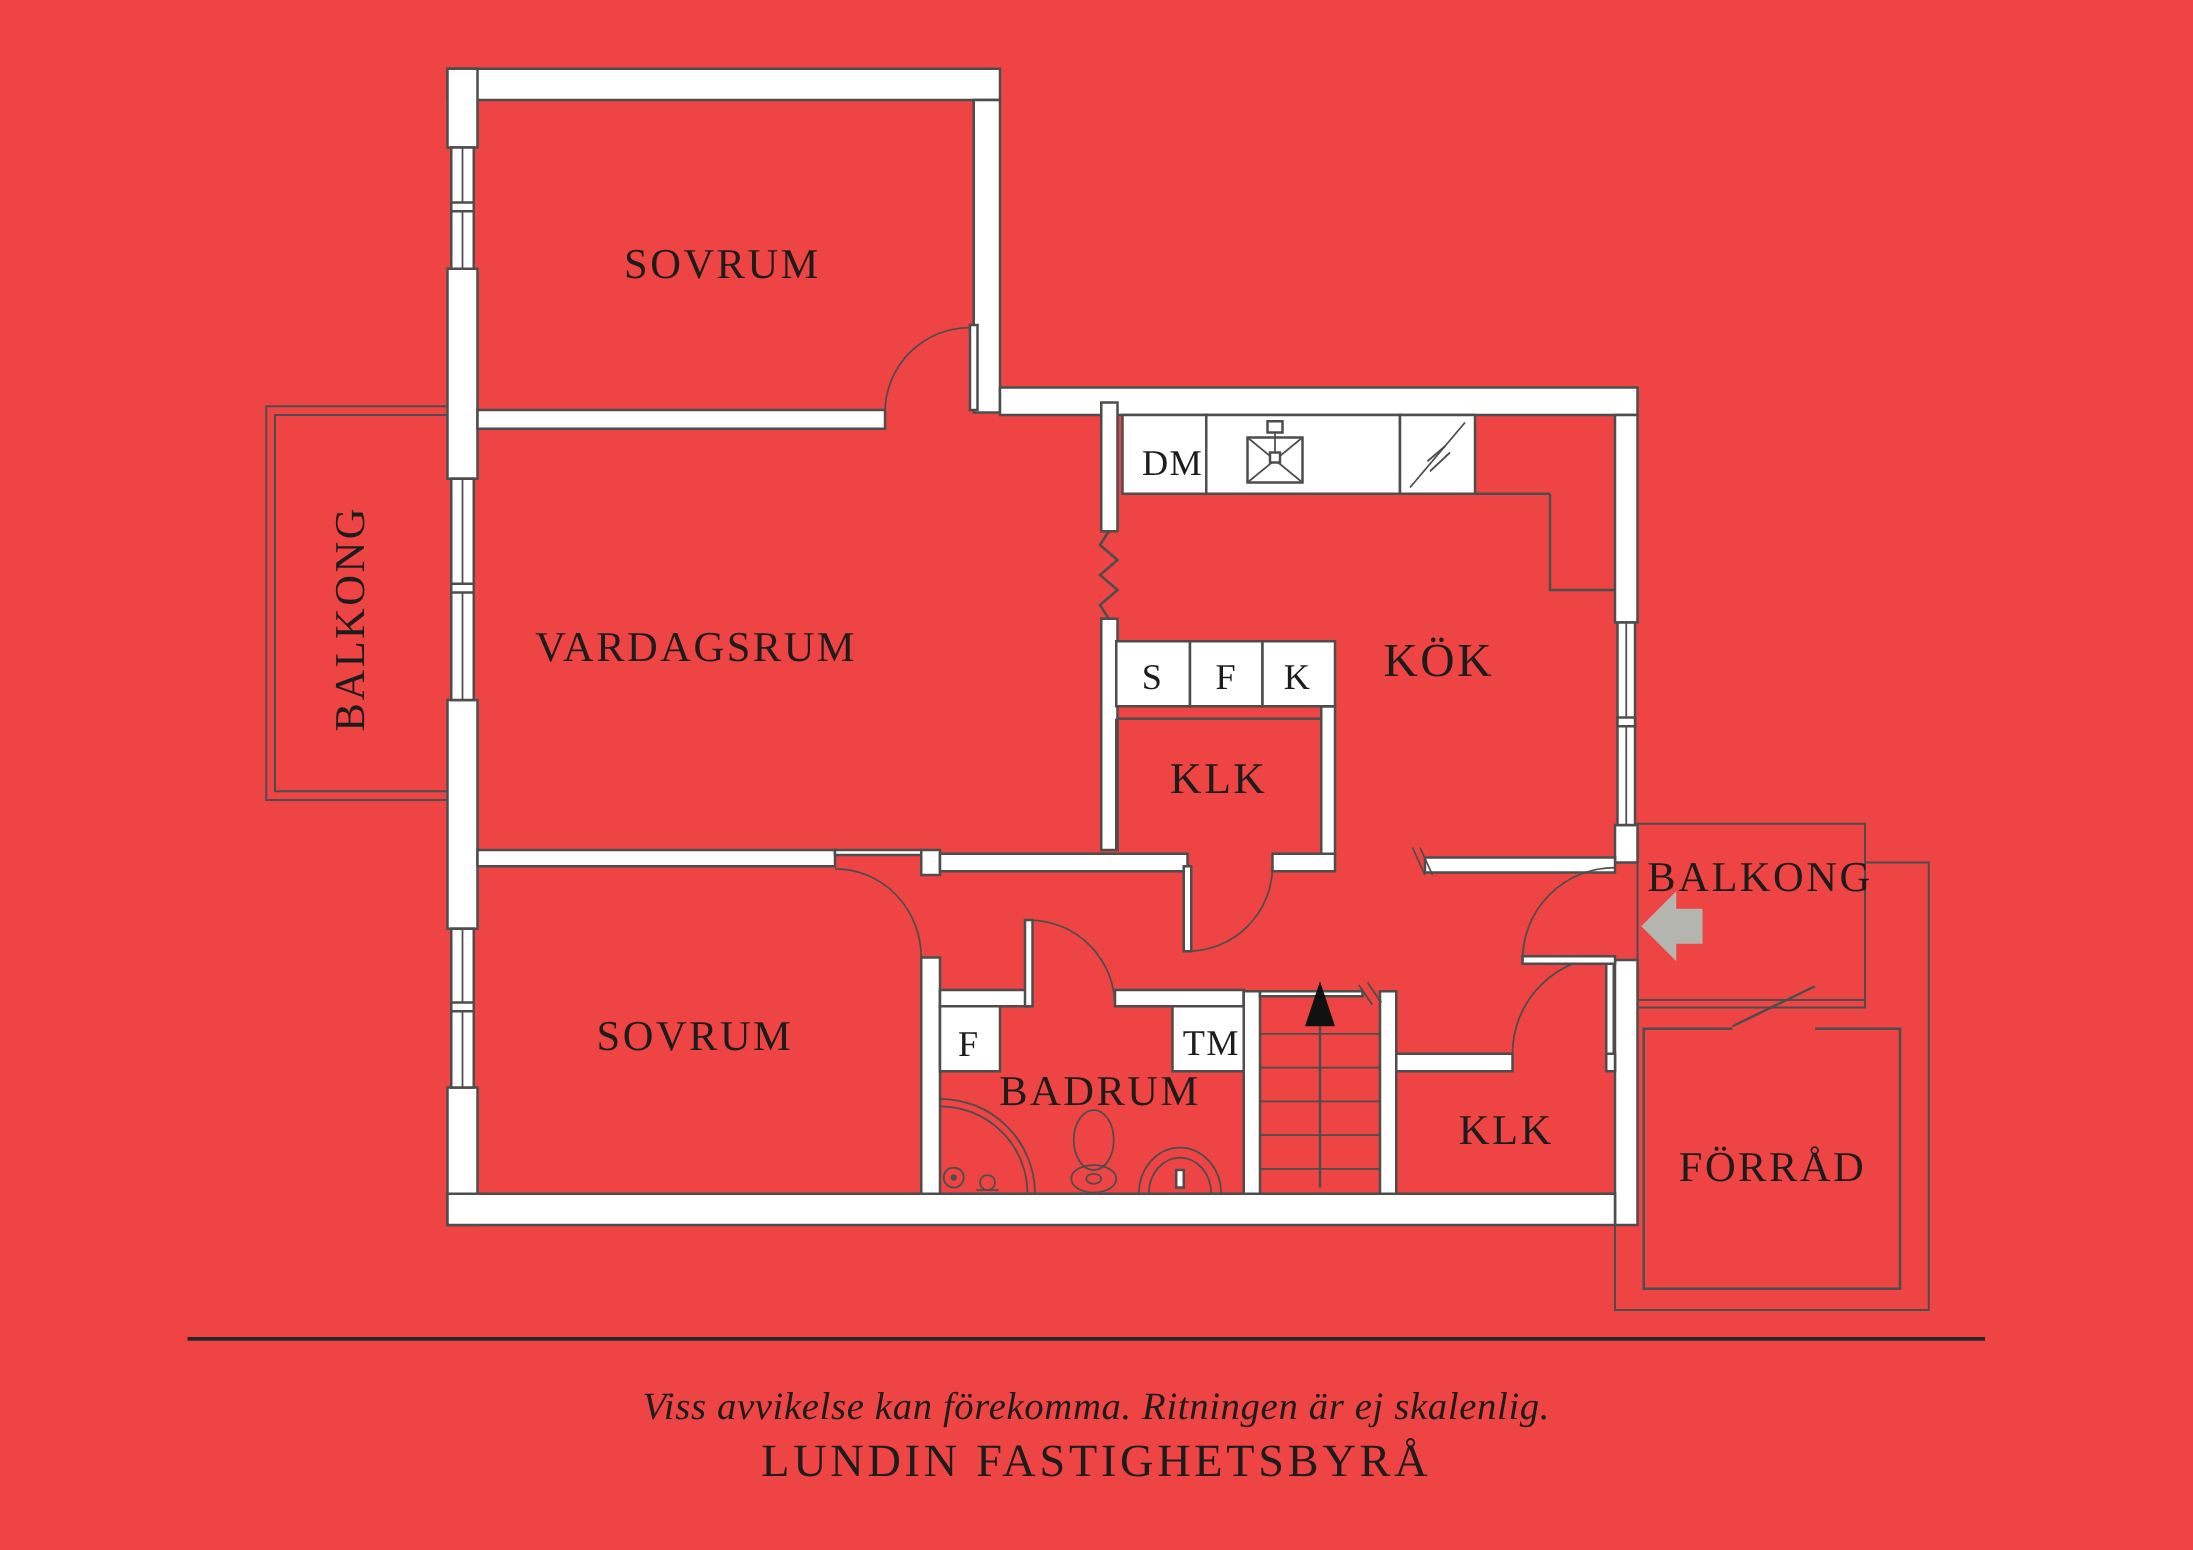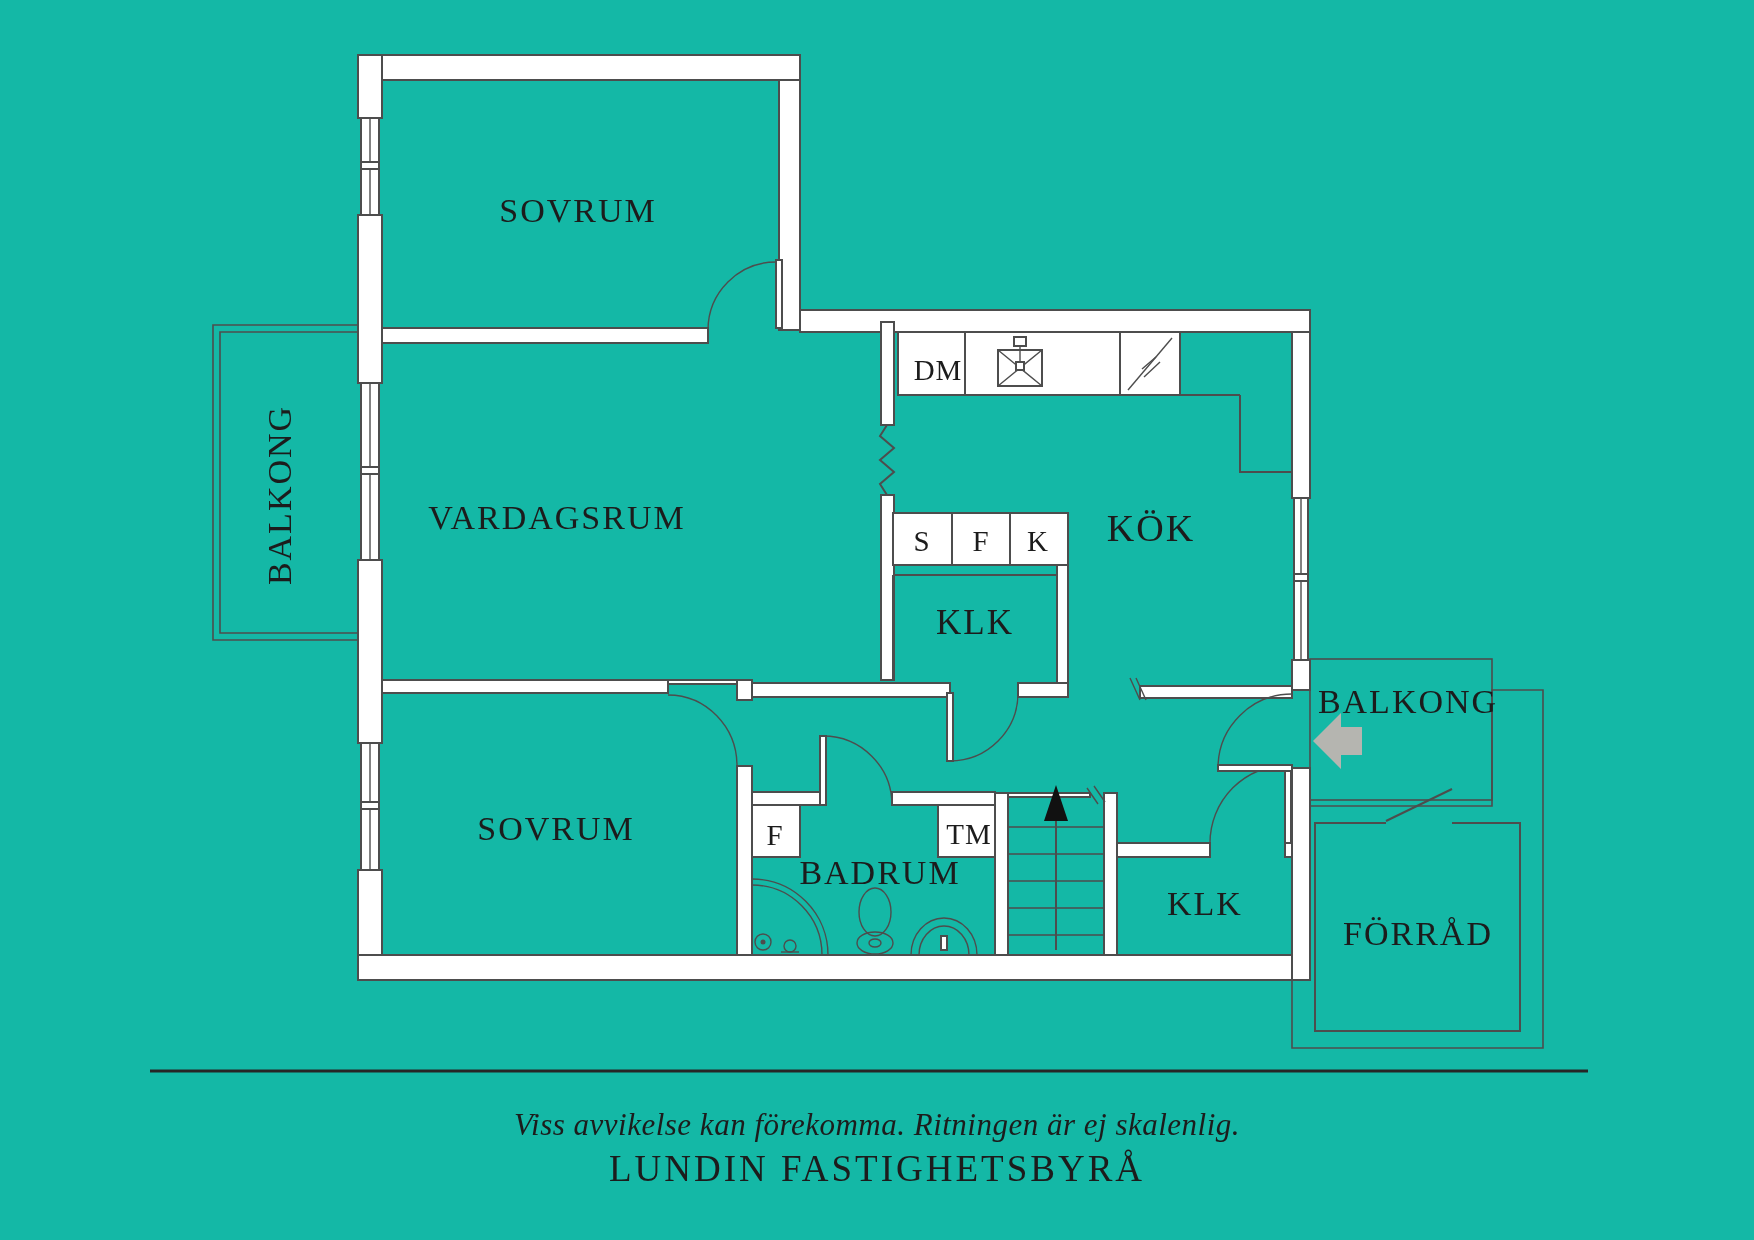--- a/index.html
+++ b/index.html
@@ -1,16 +1,16 @@
 <!DOCTYPE html>
 <html><head>
 <meta charset="utf-8">
 <style>
   html,body{margin:0;padding:0;background:#ffffff;}
-  .stage{position:relative;width:1754px;height:1240px;background:#14b8a6;overflow:hidden;
+  .stage{position:relative;width:1754px;height:1240px;background:#ef4444;overflow:hidden;
          font-family:"Liberation Serif","DejaVu Serif",serif;}
   svg{position:absolute;left:0;top:0;}
   .wall{fill:#ffffff;stroke:#4d4d4d;stroke-width:2;}
   .thin{fill:none;stroke:#4d4d4d;stroke-width:1.6;}
   .ln{fill:none;stroke:#4d4d4d;stroke-width:2;}
   .ln1{fill:none;stroke:#4d4d4d;stroke-width:1.4;}
   .box{fill:#ffffff;stroke:#4d4d4d;stroke-width:2;}
   .lbl{fill:#1c1c1c;font-size:34px;letter-spacing:2px;text-anchor:middle;}
   .lbl-sm{fill:#1c1c1c;font-size:29px;letter-spacing:1px;text-anchor:middle;}
   .lbl-kok{fill:#1c1c1c;font-size:38px;letter-spacing:2px;text-anchor:middle;}

